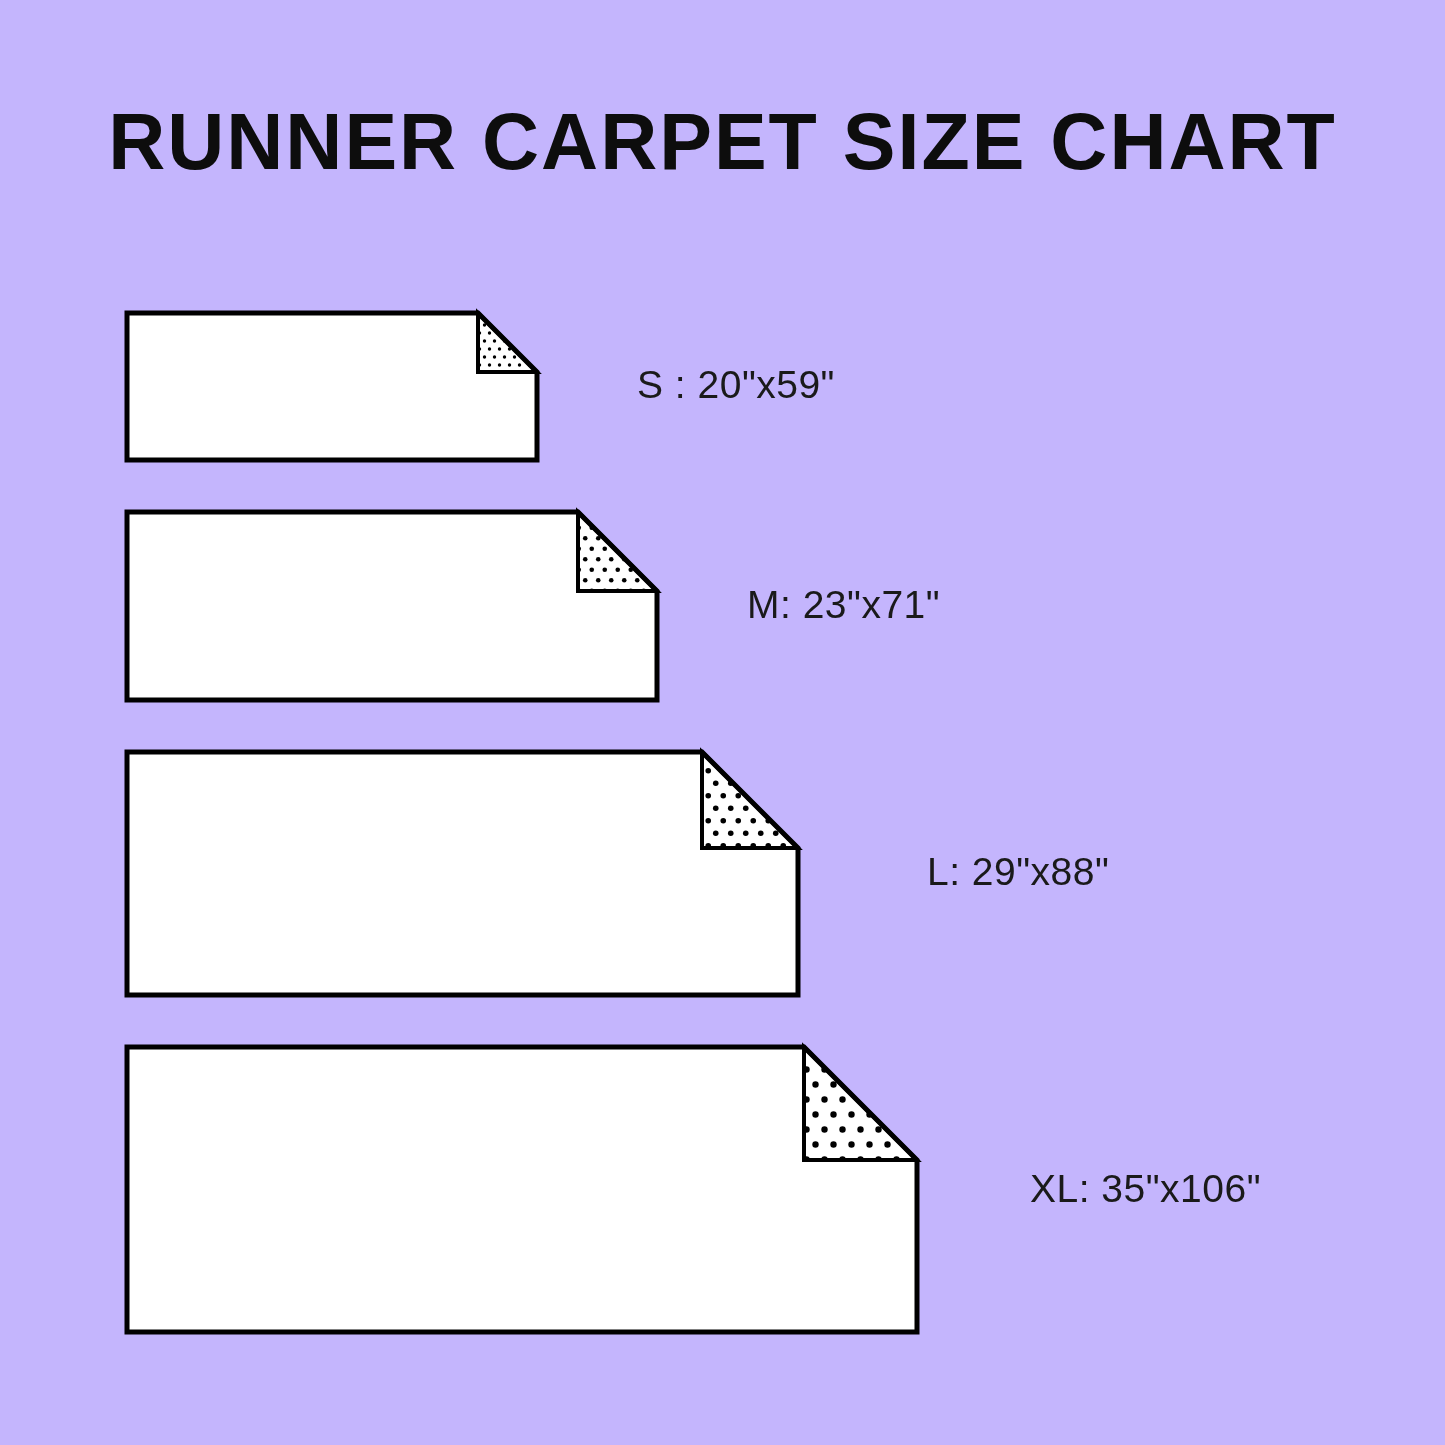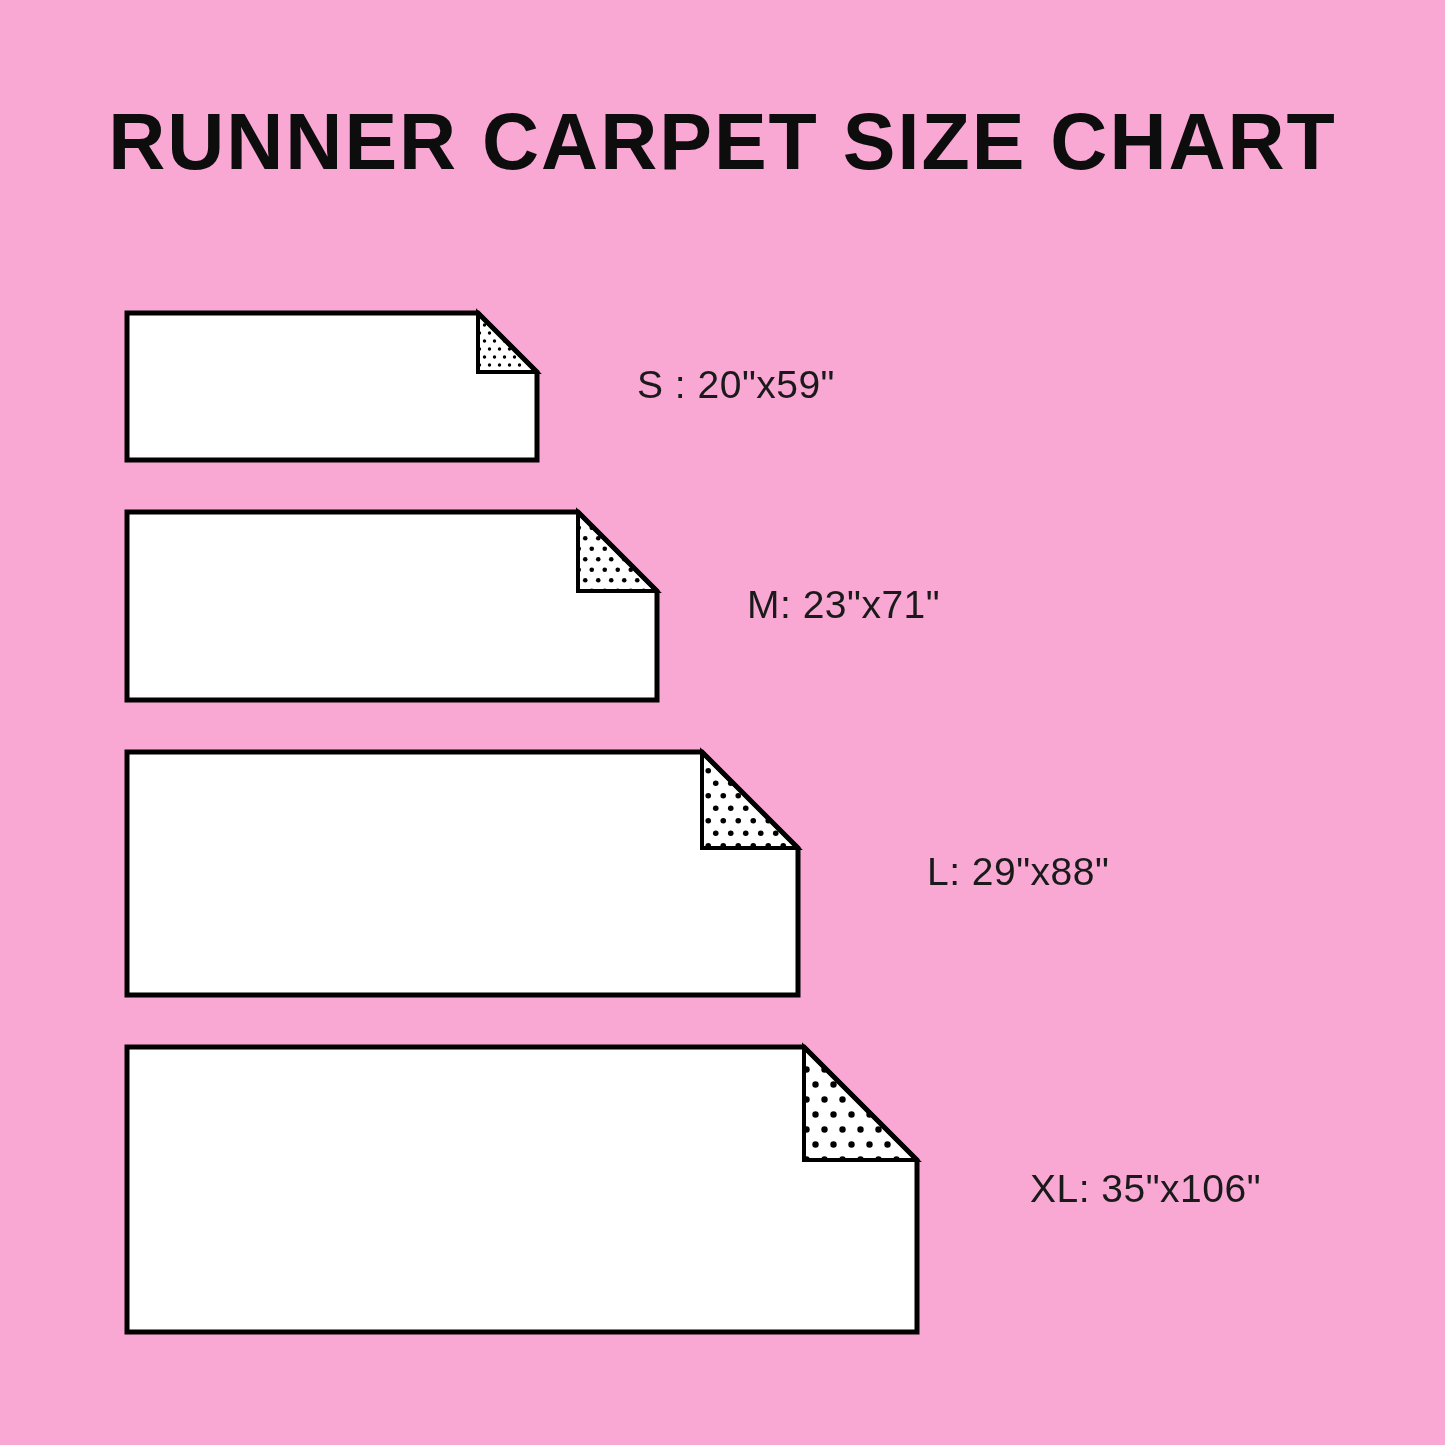--- a/index.html
+++ b/index.html
@@ -4,21 +4,21 @@
 <style>
   html, body {
     margin: 0;
     padding: 0;
     background: #ffffff;
   }
   .page {
     position: relative;
     width: 1445px;
     height: 1445px;
-    background: #f9a8d4;
+    background: #c4b5fd;
     overflow: hidden;
     font-family: "Liberation Sans", sans-serif;
   }
   .page-title {
     position: absolute;
     top: 96px;
     left: 50%;
     transform: translateX(-50%);
     margin: 0;
     white-space: nowrap;

